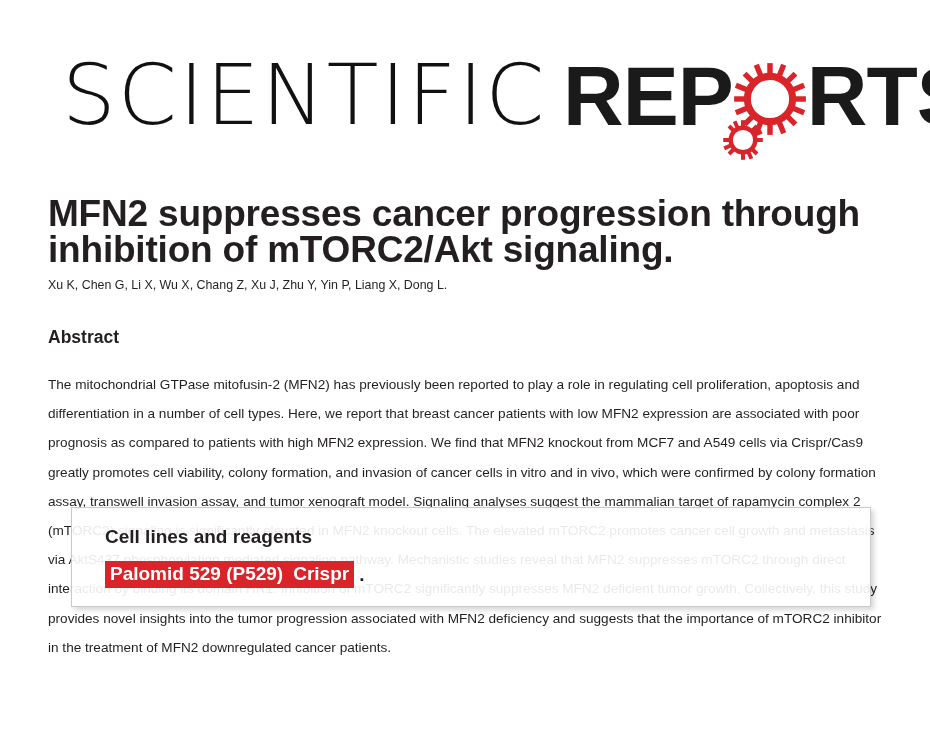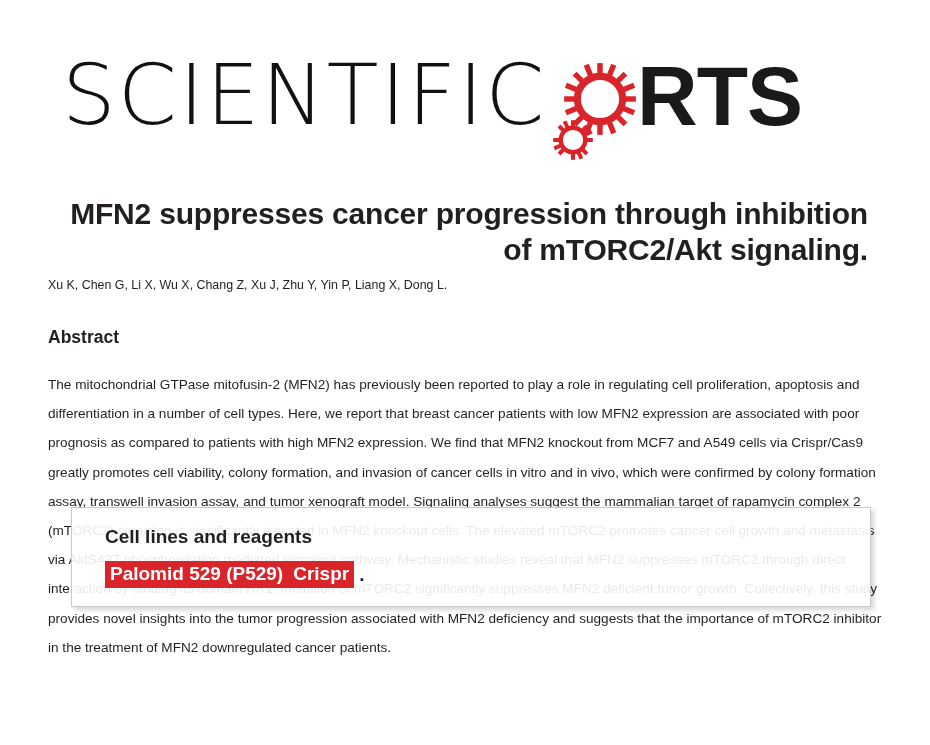--- a/index.html
+++ b/index.html
@@ -78,28 +78,27 @@
 
   
   .article {
     position: absolute;
     left: 48px;
     top: 196px;
     width: 848px;
   }
   .title {
     font-family: "Liberation Sans", sans-serif;
-    font-size: 30px;
+    font-size: 37px;
     font-weight: bold;
     line-height: 36px;
     letter-spacing: -0.2px;
     color: #231f20;
     margin: 0;
     width: 820px;
-    text-align: right;
   }
   .authors {
     margin-top: 9px;
     font-size: 12.4px;
     line-height: 16px;
     color: #231f20;
   }
   .section-heading {
     margin-top: 33px;
     font-size: 17.5px;
@@ -169,20 +168,21 @@
 </style>
 </head>
 <body>
 
 <div class="masthead">
   <div class="logo-wrap">
 
     <span class="logo-scientific">SCIENTIFIC</span>
 
     <span class="logo-reports">
+      <span class="logo-rep">REP</span>
 
       <span class="gear-slot">
 
         <svg class="gear-big" width="78" height="78" viewBox="0 0 100 100">
           <g fill="none" stroke="#d9242a" stroke-width="9">
             <circle cx="50" cy="50" r="29"></circle>
             <g stroke-width="7">
               <line x1="50" y1="4" x2="50" y2="20"></line>
               <line x1="50" y1="80" x2="50" y2="96"></line>
               <line x1="4" y1="50" x2="20" y2="50"></line>

